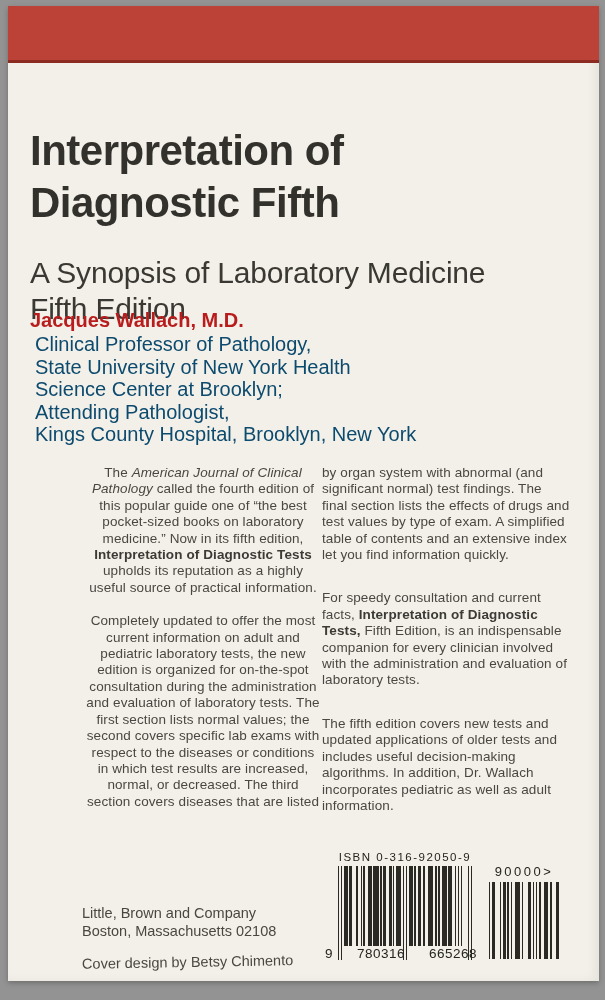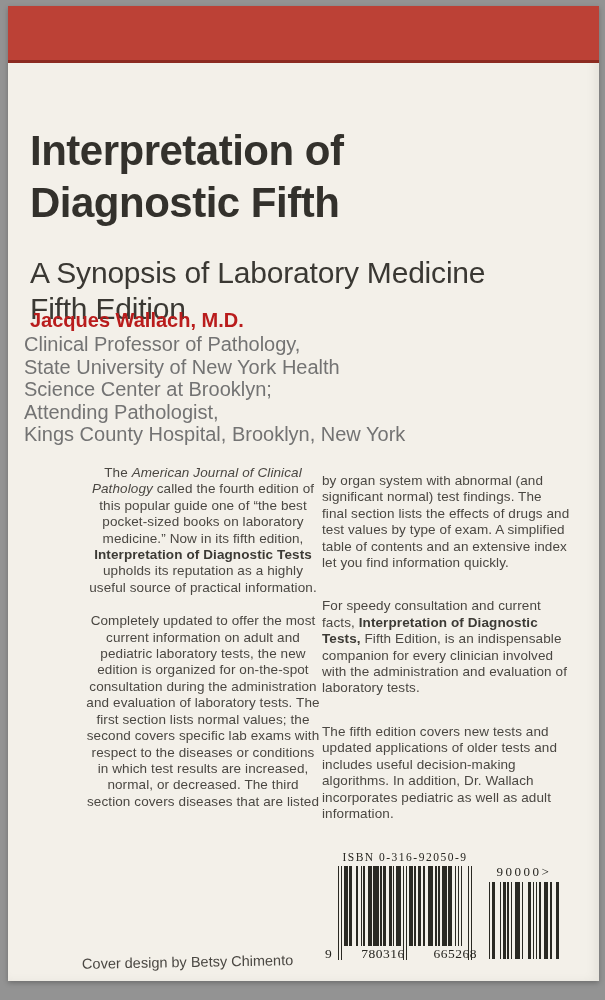--- a/index.html
+++ b/index.html
@@ -28,42 +28,42 @@
   .book-subtitle{
     position:absolute;left:22px;top:224px;width:560px;
     font-size:30px;line-height:36px;font-weight:normal;letter-spacing:-.2px;
     color:#3a3833;
   }
   .author-name{
     position:absolute;left:22px;top:303px;
     font-size:20px;line-height:23px;font-weight:bold;color:#b91c1c;
   }
   .author-affiliation{
-    position:absolute;left:16px;top:327px;width:480px;
-    font-size:20px;line-height:22.5px;color:#737373;
+    position:absolute;left:27px;top:327px;width:480px;
+    font-size:20px;line-height:22.5px;color:#0c4a6e;
   }
   .col{
     position:absolute;top:459px;color:var(--body-ink,#4a4742);
     font-size:13.5px;line-height:16.4px;letter-spacing:.1px;
   }
   .col-left{left:78px;width:234px;text-align:center;}
-  .col-right{left:314px;width:248px;margin-top:8px;}
+  .col-right{left:314px;width:248px;}
   .col .para{margin:0 0 17px 0;}
   .col-right .para{margin:0 0 27px 0;}
   .col .bold{font-weight:bold;color:#3c3a35;}
   .col .italic{font-style:italic;}
   .publisher{
     position:absolute;left:74px;top:898px;
     font-size:14.5px;line-height:18px;color:#4a4742;
   }
   .credit{
     position:absolute;left:74px;top:948px;
     font-size:14.5px;color:#4a4742;transform:rotate(-1deg);
   }
-  .mono{font-family:Liberation Serif, serif;color:#25241f;}
+  .mono{font-family:Liberation Sans, sans-serif;color:#25241f;}
   .isbn-label{
     position:absolute;left:326px;top:845px;width:142px;
     font-size:11.5px;letter-spacing:1.5px;text-align:center;white-space:nowrap;
   }
   .ean13-svg{position:absolute;left:330px;top:860px;width:134px;height:94px;}
   .ean13-digits{
     position:absolute;left:317px;top:940px;width:152px;
     display:flex;justify-content:space-between;
     font-size:13.5px;letter-spacing:.5px;
   }
@@ -96,20 +96,22 @@
   <div class="col col-left">
       <p class="para"><span>The </span><span class="italic">American Journal of Clinical Pathology</span><span> called the fourth edition of this popular guide one of “the best pocket-sized books on laboratory medicine.” Now in its fifth edition, </span><span class="bold">Interpretation of Diagnostic Tests</span><span> upholds its reputation as a highly useful source of practical information.</span></p>
       <p class="para"><span>Completely updated to offer the most current information on adult and pediatric laboratory tests, the new edition is organized for on-the-spot consultation during the administration and evaluation of laboratory tests. The first section lists normal values; the second covers specific lab exams with respect to the diseases or conditions in which test results are increased, normal, or decreased. The third section covers diseases that are listed</span></p>
     </div>
   <div class="col col-right">
       <p class="para"><span>by organ system with abnormal (and significant normal) test findings. The final section lists the effects of drugs and test values by type of exam. A simplified table of contents and an extensive index let you find information quickly.</span></p>
       <p class="para"><span>For speedy consultation and current facts, </span><span class="bold">Interpretation of Diagnostic Tests,</span><span> Fifth Edition, is an indispensable companion for every clinician involved with the administration and evaluation of laboratory tests.</span></p>
       <p class="para"><span>The fifth edition covers new tests and updated applications of older tests and includes useful decision-making algorithms. In addition, Dr. Wallach incorporates pediatric as well as adult information.</span></p>
     </div>
 
+  <div class="publisher prewrap">Little, Brown and Company
+Boston, Massachusetts 02108</div>
   <div class="credit">Cover design by Betsy Chimento</div>
 
   <div class="isbn-label mono">ISBN 0-316-92050-9</div>
 
   <svg class="ean13-svg" id="ean13" viewBox="0 0 95 94" preserveAspectRatio="none" shape-rendering="crispEdges">
       <rect x="0" y="0" width="1" height="94" fill="#2a2923"></rect>
       <rect x="2" y="0" width="1" height="94" fill="#2a2923"></rect>
       <rect x="4" y="0" width="1" height="80" fill="#2a2923"></rect>
       <rect x="5" y="0" width="1" height="80" fill="#2a2923"></rect>
       <rect x="6" y="0" width="1" height="80" fill="#2a2923"></rect>

